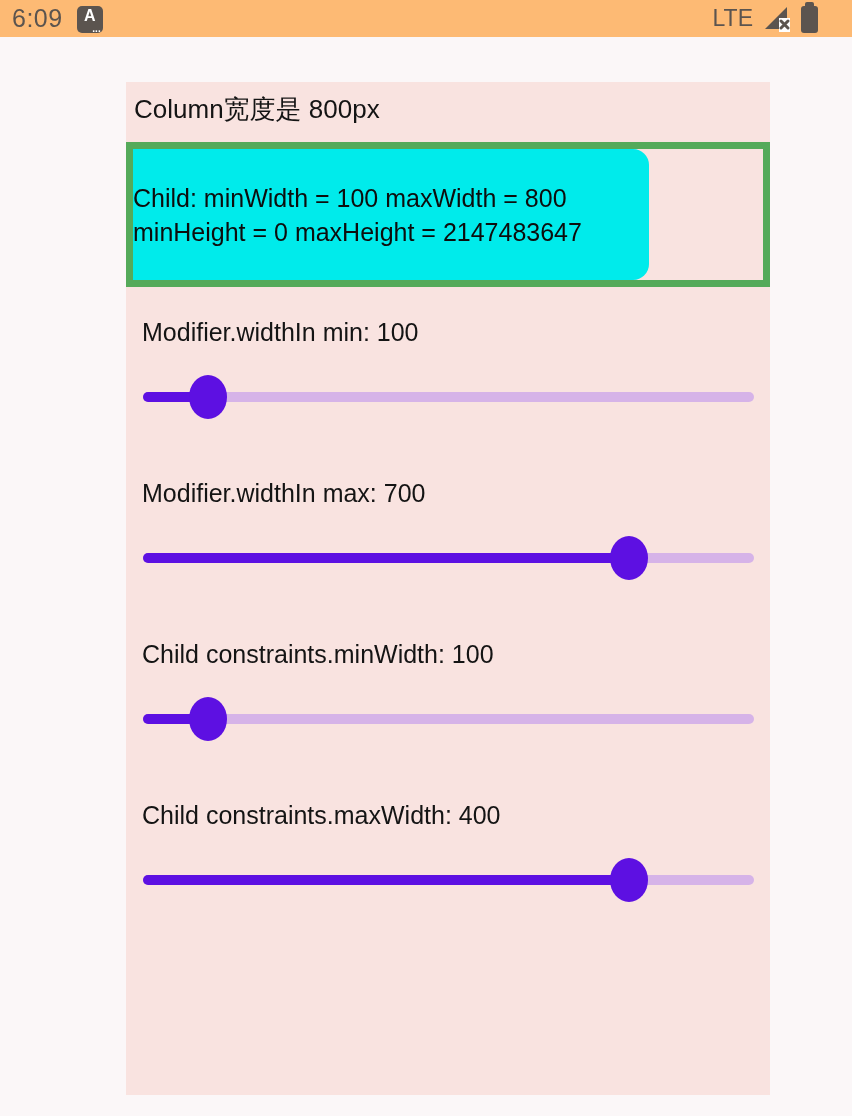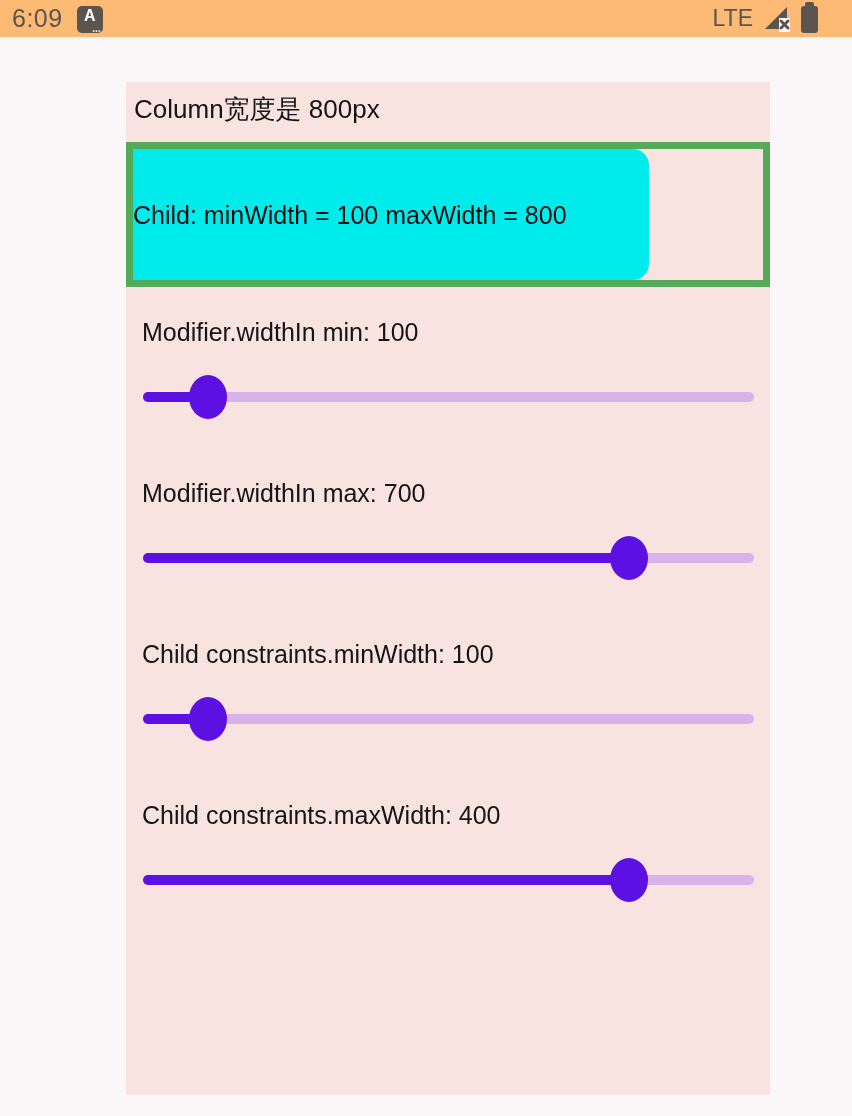--- a/index.html
+++ b/index.html
@@ -124,20 +124,21 @@
     <span class="battery-icon"></span>
   </div>
 </div>
 
 <div class="panel">
   <div class="panel-title">Column宽度是 800px</div>
 
   <div class="child-box">
     <div class="child-inner">
       <div>Child: minWidth = 100 maxWidth = 800</div>
+      <div>minHeight = 0 maxHeight = 2147483647</div>
     </div>
   </div>
 
   <div id="sliders-container">
   <div class="control-row">
     <div class="row-label">Modifier.widthIn min: 100</div>
     <div class="slider-wrap" aria-valuenow="100" style="--pct: 10.6;">
       <div class="track-inactive"></div>
       <div class="track-active"></div>
       <div class="slider-thumb"></div>

